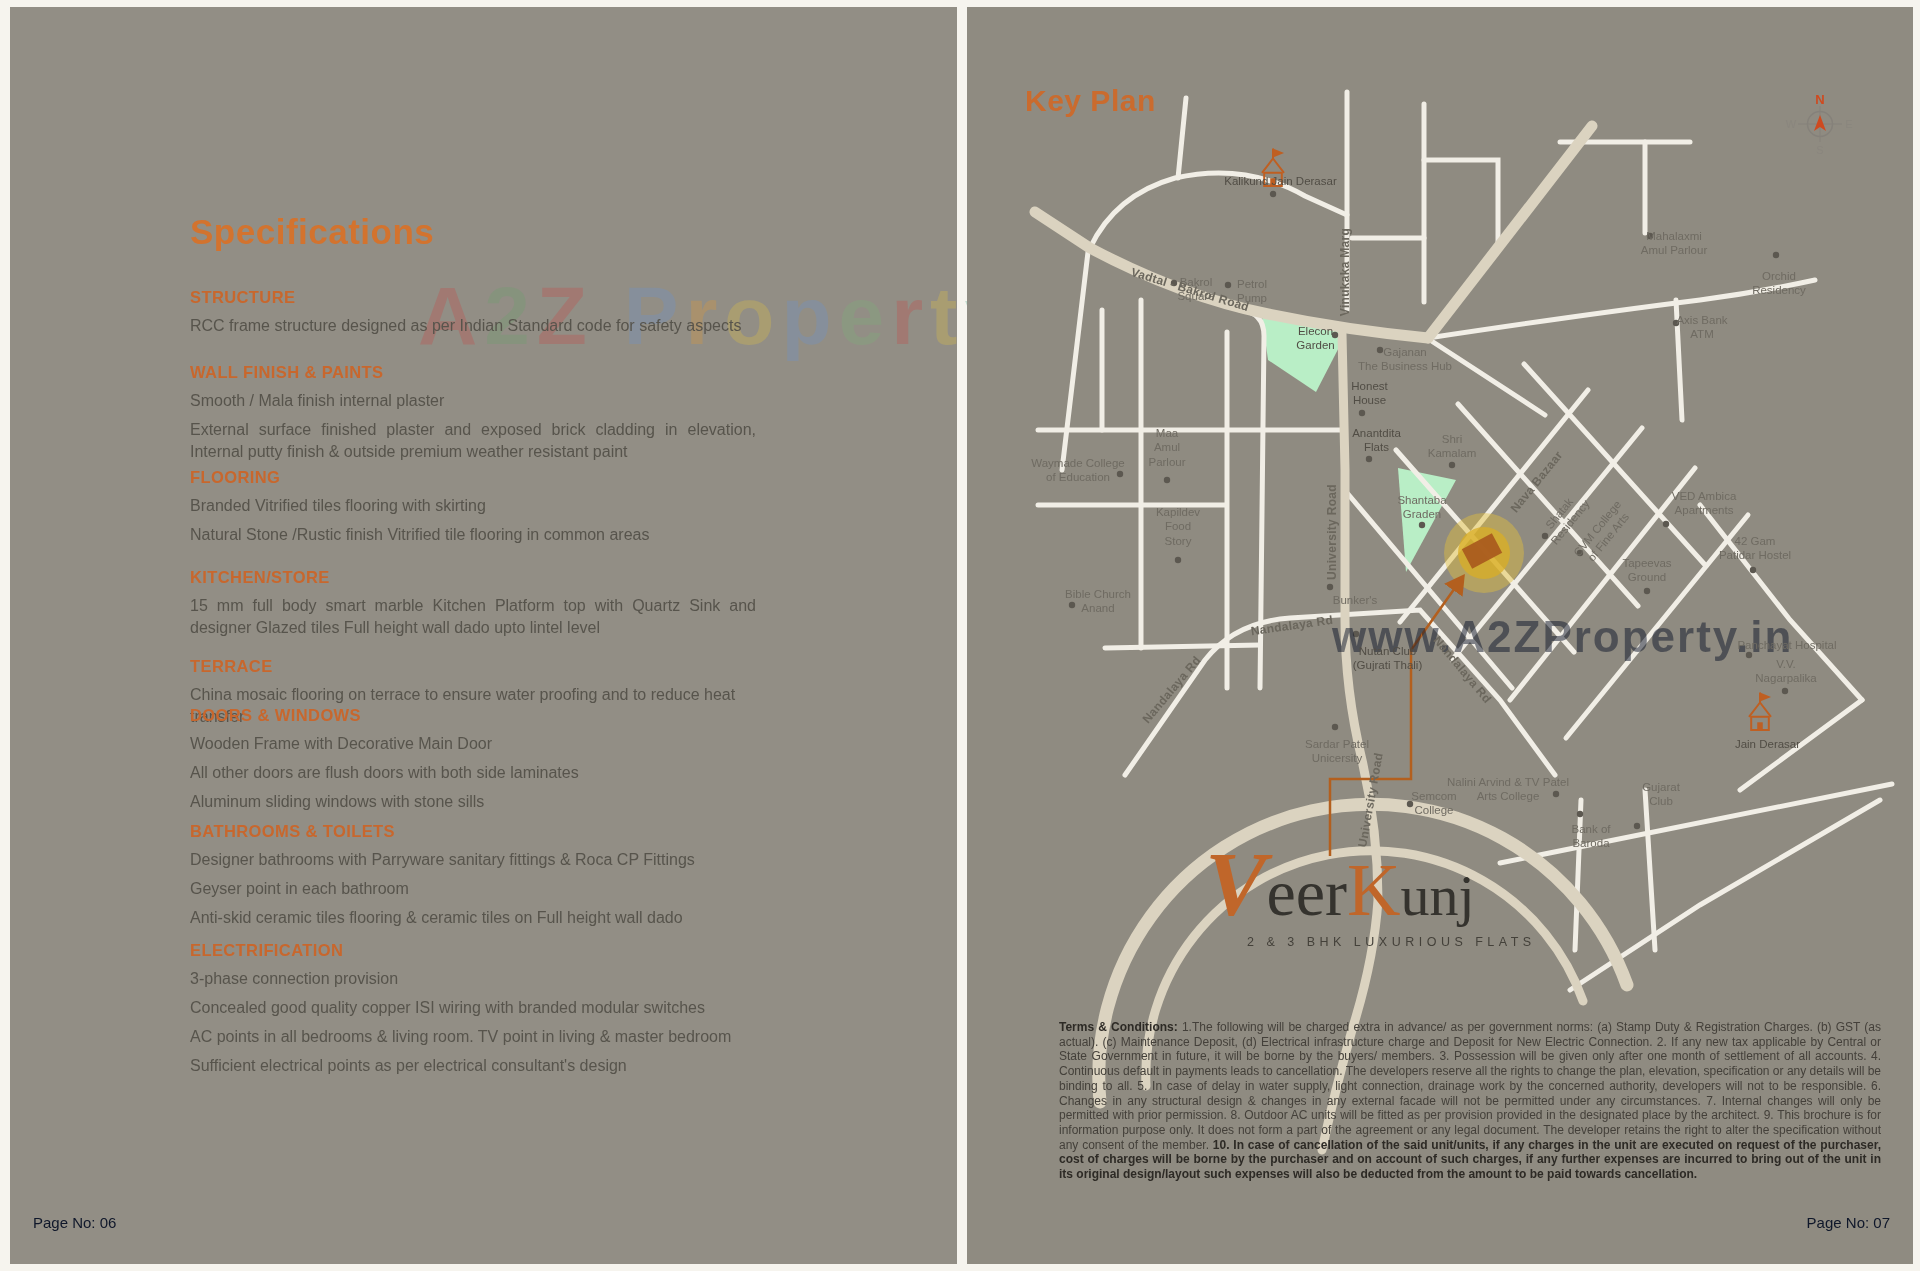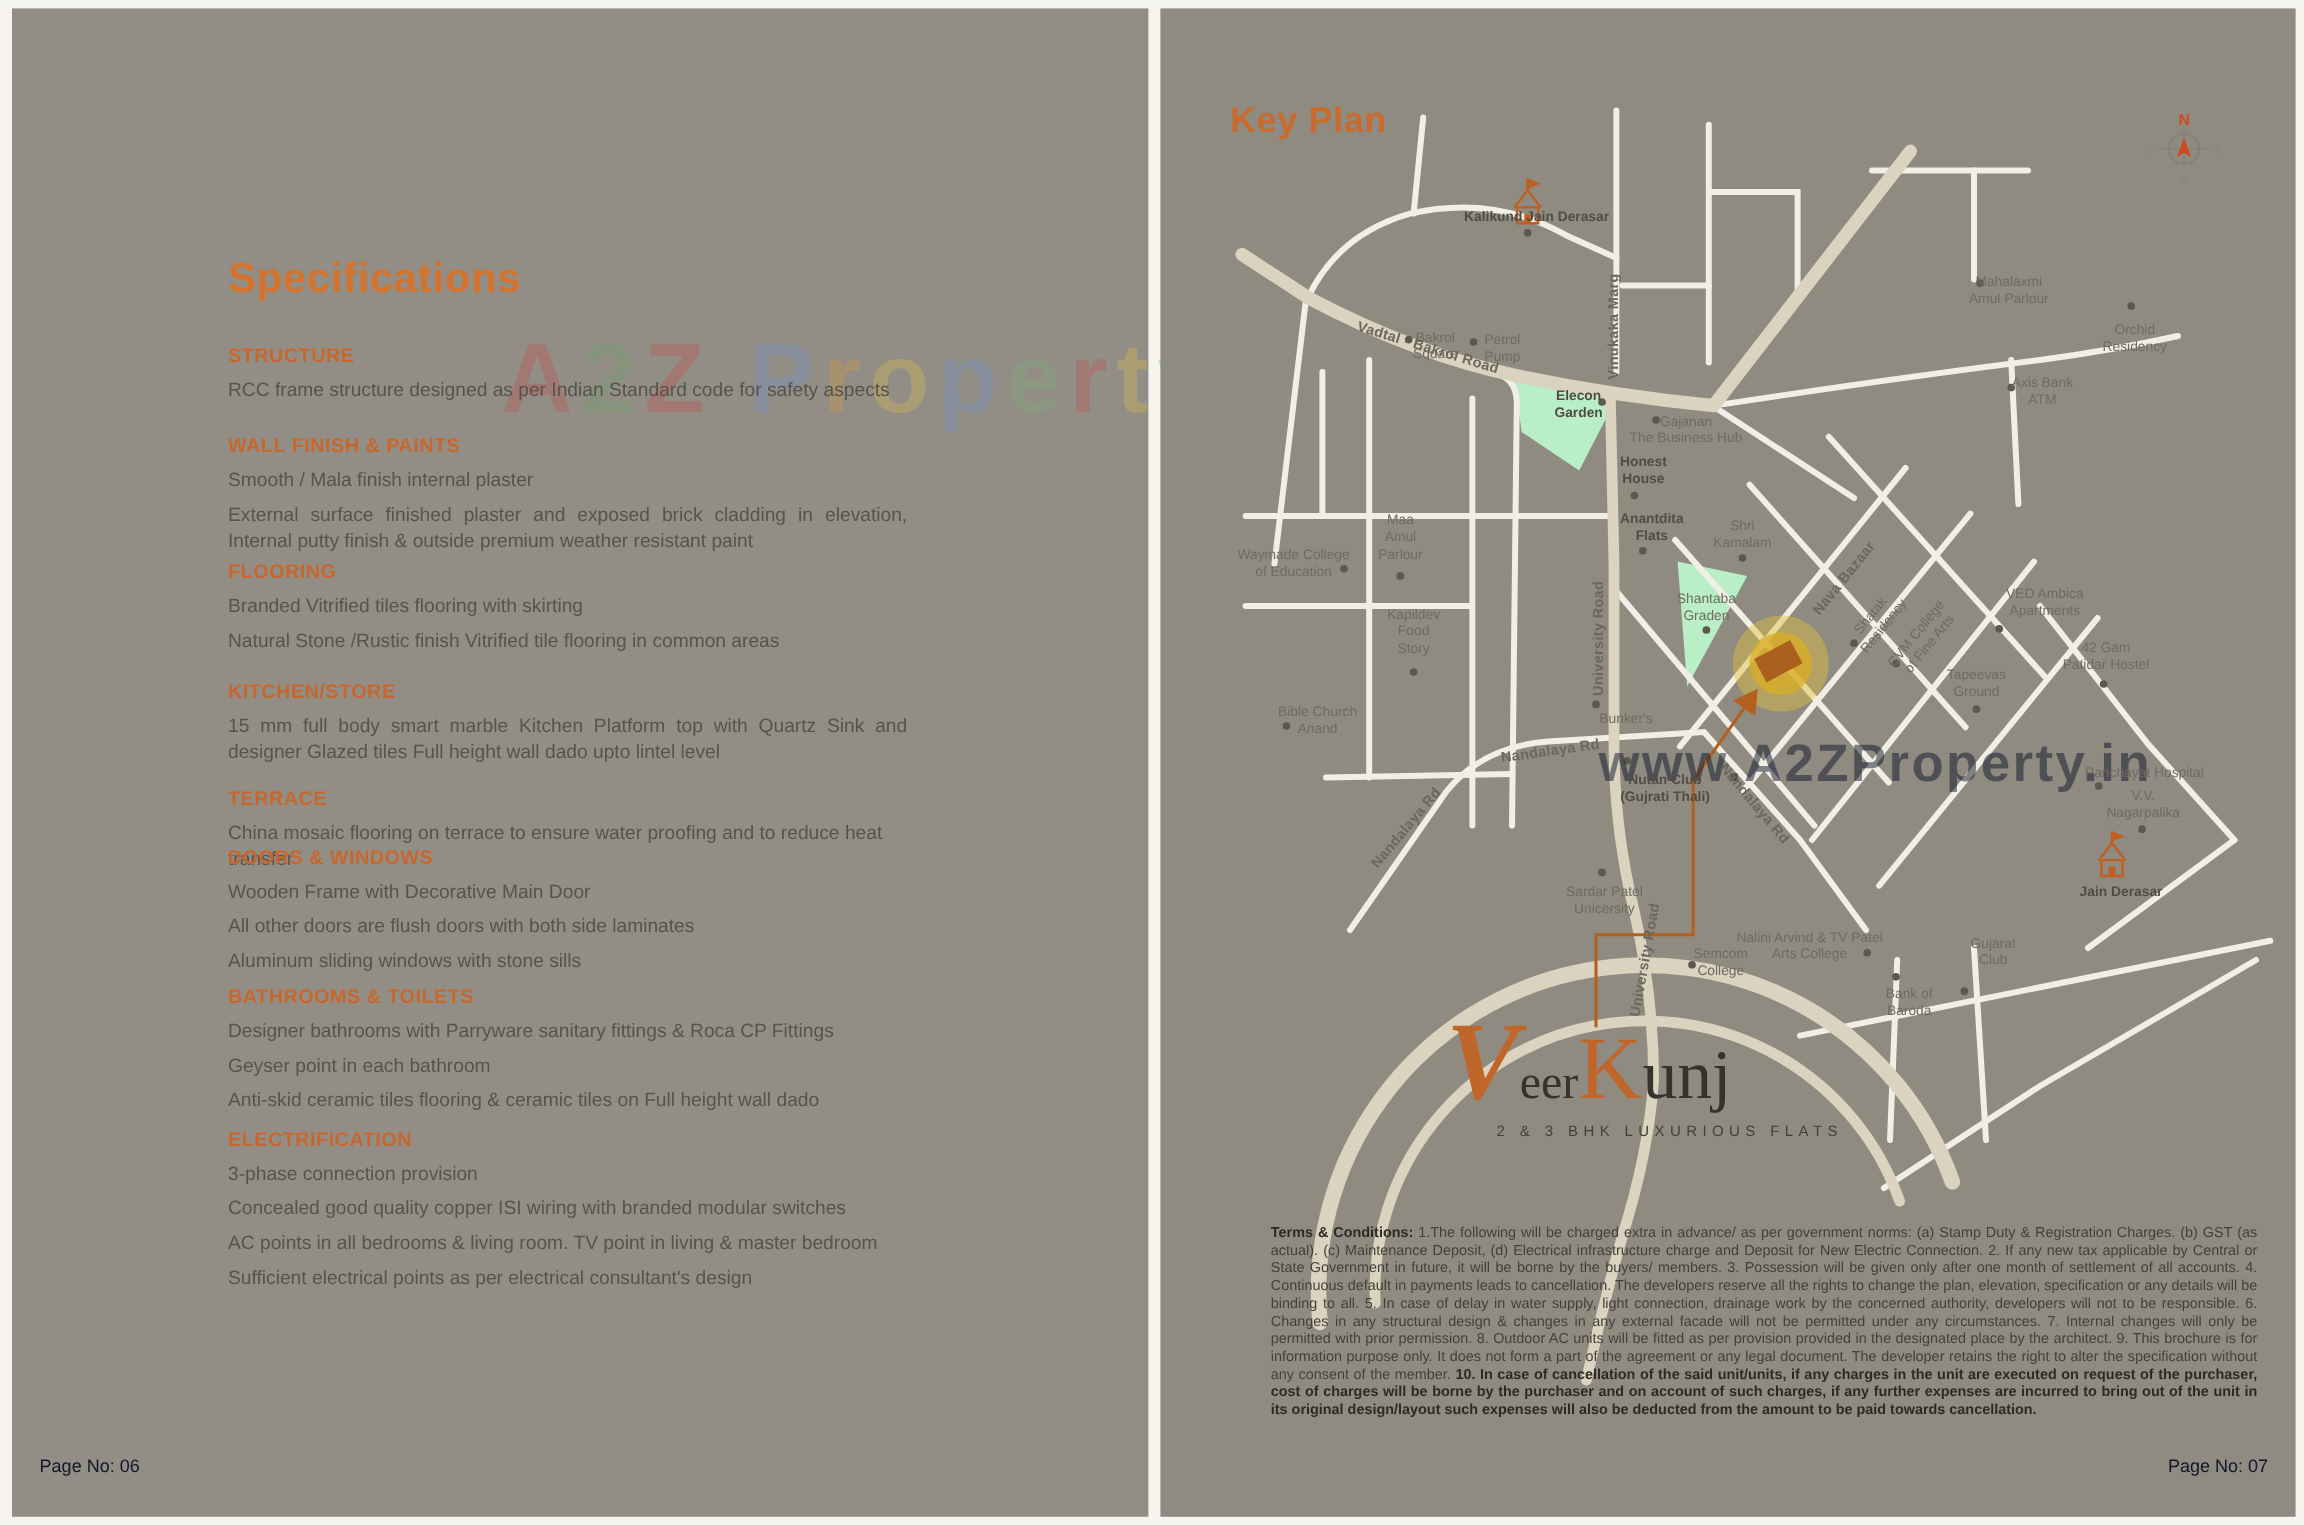--- a/index.html
+++ b/index.html
@@ -17,27 +17,27 @@
   #pageno-left{left:33px;}
   #pageno-right{right:30px;}
   
   .wm-left{position:absolute;left:408px;top:262px;font-size:82px;font-weight:bold;letter-spacing:7px;opacity:.33;white-space:nowrap;}
   .wm-right{position:absolute;left:1332px;top:612px;font-size:44px;font-weight:bold;letter-spacing:2px;color:#0f172a;opacity:.5;white-space:nowrap;}
   
   .keyplan-title{position:absolute;left:1025px;top:84px;font-size:30px;font-weight:bold;color:#ca6b2e;letter-spacing:.5px;}
   svg.map{position:absolute;left:0;top:0;}
   .ml{position:absolute;transform:translate(-50%,-50%);text-align:center;white-space:pre-line;
       font-size:11.5px;line-height:1.25;color:#6f6b62;pointer-events:none;}
-  .mlb{color:#514d45;font-weight:bold;padding-left:15px;}
+  .mlb{color:#514d45;font-weight:normal;padding-left:15px;}
   .mrd{color:#6b675d;font-weight:bold;font-size:12px;letter-spacing:.3px;}
   
   .logo{position:absolute;left:1205px;top:848px;width:260px;}
   .logo-row{display:flex;align-items:baseline;font-family:"Liberation Serif",serif;color:#35332e;}
   .lg-v{font-size:92px;line-height:.8;font-style:italic;color:#c0662a;font-weight:bold;}
-  .lg-eer{font-size:40px;text-align:right;}
+  .lg-eer{font-size:66px;text-align:right;}
   .lg-k{font-size:74px;color:#c0662a;}
   .lg-unj{font-size:58px;}
   .lg-tag{margin-top:2px;padding-left:42px;font-size:12.5px;letter-spacing:4.5px;color:#44413a;white-space:nowrap;}
   
   .terms{position:absolute;left:1035px;top:1020px;width:822px;font-size:12px;line-height:14.7px;
          color:#44403a;text-align:justify;margin-left:24px;}
   .terms b{color:#2d2a25;}
 </style>
 </head>
 <body>

